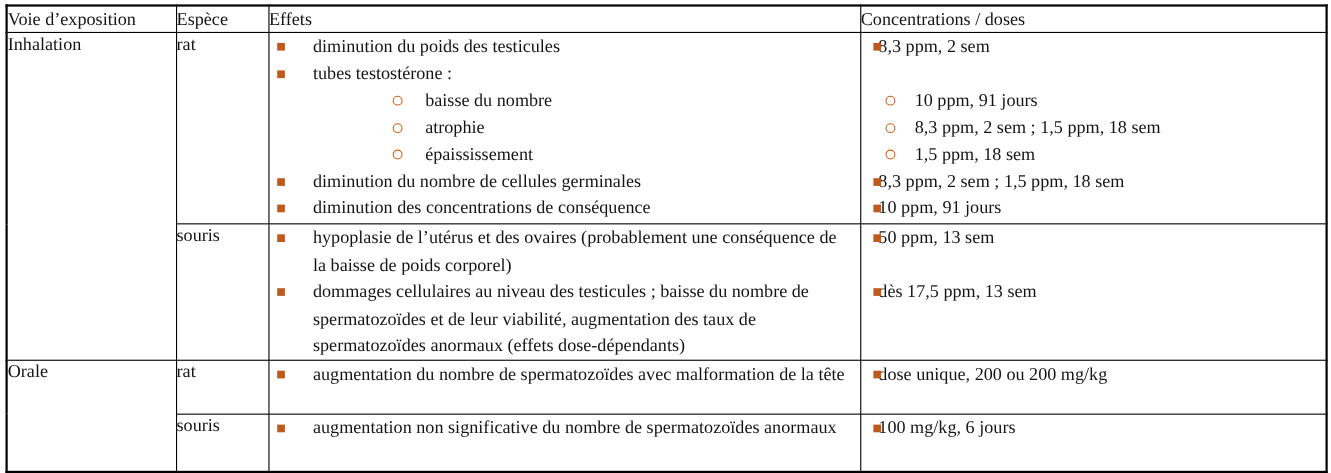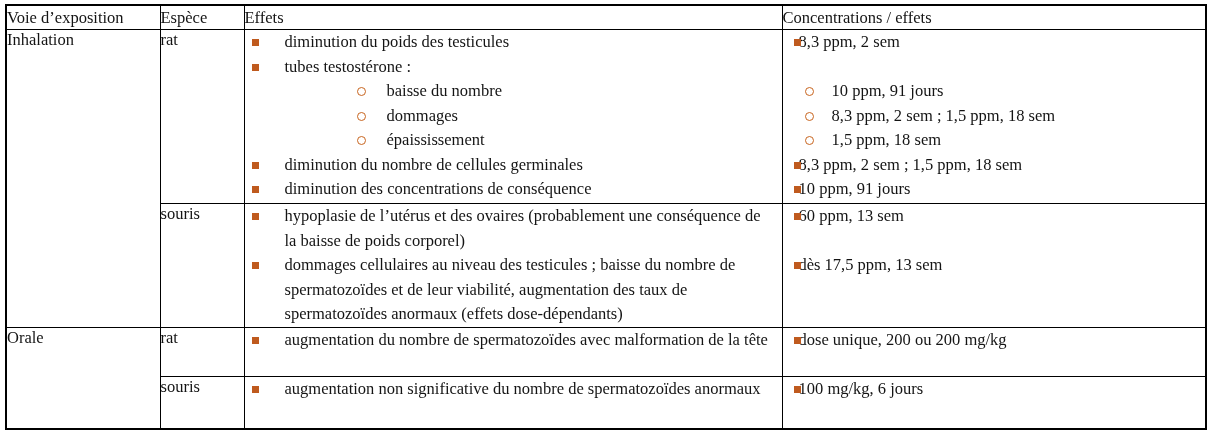--- a/index.html
+++ b/index.html
@@ -63,31 +63,31 @@
     <col style="width:154px">
       <col style="width:84px">
       <col style="width:538px">
       <col style="width:424px">
   </colgroup>
   <tbody>
       <tr class="hdr">
     <th>Voie d’exposition</th>
     <th>Espèce</th>
     <th>Effets</th>
-    <th>Concentrations / effets</th>
+    <th>Concentrations / doses</th>
   </tr>
 
   <tr style="height:174px">
     <td class="route" rowspan="2">Inhalation</td>
     <td class="species">rat</td>
     <td class="effects e">
       <div class="line lv1"><span class="sq"></span><span>diminution du poids des testicules</span></div>
       <div class="line lv1"><span class="sq"></span><span>tubes testostérone :</span></div>
       <div class="line lv2"><span class="ci"></span><span>baisse du nombre</span></div>
-      <div class="line lv2"><span class="ci"></span><span>dommages</span></div>
+      <div class="line lv2"><span class="ci"></span><span>atrophie</span></div>
       <div class="line lv2"><span class="ci"></span><span>épaississement</span></div>
       <div class="line lv1"><span class="sq"></span><span>diminution du nombre de cellules germinales</span></div>
       <div class="line lv1"><span class="sq"></span><span>diminution des concentrations de conséquence</span></div>
     </td>
     <td class="doses d">
       <div class="line lv1"><span class="sq"></span><span>8,3 ppm, 2 sem</span></div>
       <div class="line blank"></div>
       <div class="line lv2"><span class="ci"></span><span>10 ppm, 91 jours</span></div>
       <div class="line lv2"><span class="ci"></span><span>8,3 ppm, 2 sem ; 1,5 ppm, 18 sem</span></div>
       <div class="line lv2"><span class="ci"></span><span>1,5 ppm, 18 sem</span></div>
@@ -96,21 +96,21 @@
     </td>
   </tr>
 
   <tr style="height:123px">
     <td class="species">souris</td>
     <td class="effects e">
       <div class="line lv1"><span class="sq"></span><span>hypoplasie de l’utérus et des ovaires (probablement une conséquence de la baisse de poids corporel)</span></div>
       <div class="line lv1"><span class="sq"></span><span>dommages cellulaires au niveau des testicules ; baisse du nombre de spermatozoïdes et de leur viabilité, augmentation des taux de spermatozoïdes anormaux (effets dose-dépendants)</span></div>
     </td>
     <td class="doses d">
-      <div class="line lv1"><span class="sq"></span><span>60 ppm, 13 sem</span></div>
+      <div class="line lv1"><span class="sq"></span><span>50 ppm, 13 sem</span></div>
       <div class="line blank"></div>
       <div class="line lv1"><span class="sq"></span><span>dès 17,5 ppm, 13 sem</span></div>
     </td>
   </tr>
 
   <tr style="height:49px">
     <td class="route" rowspan="2">Orale</td>
     <td class="species">rat</td>
     <td class="effects e">
       <div class="line lv1"><span class="sq"></span><span>augmentation du nombre de spermatozoïdes avec malformation de la tête</span></div>

